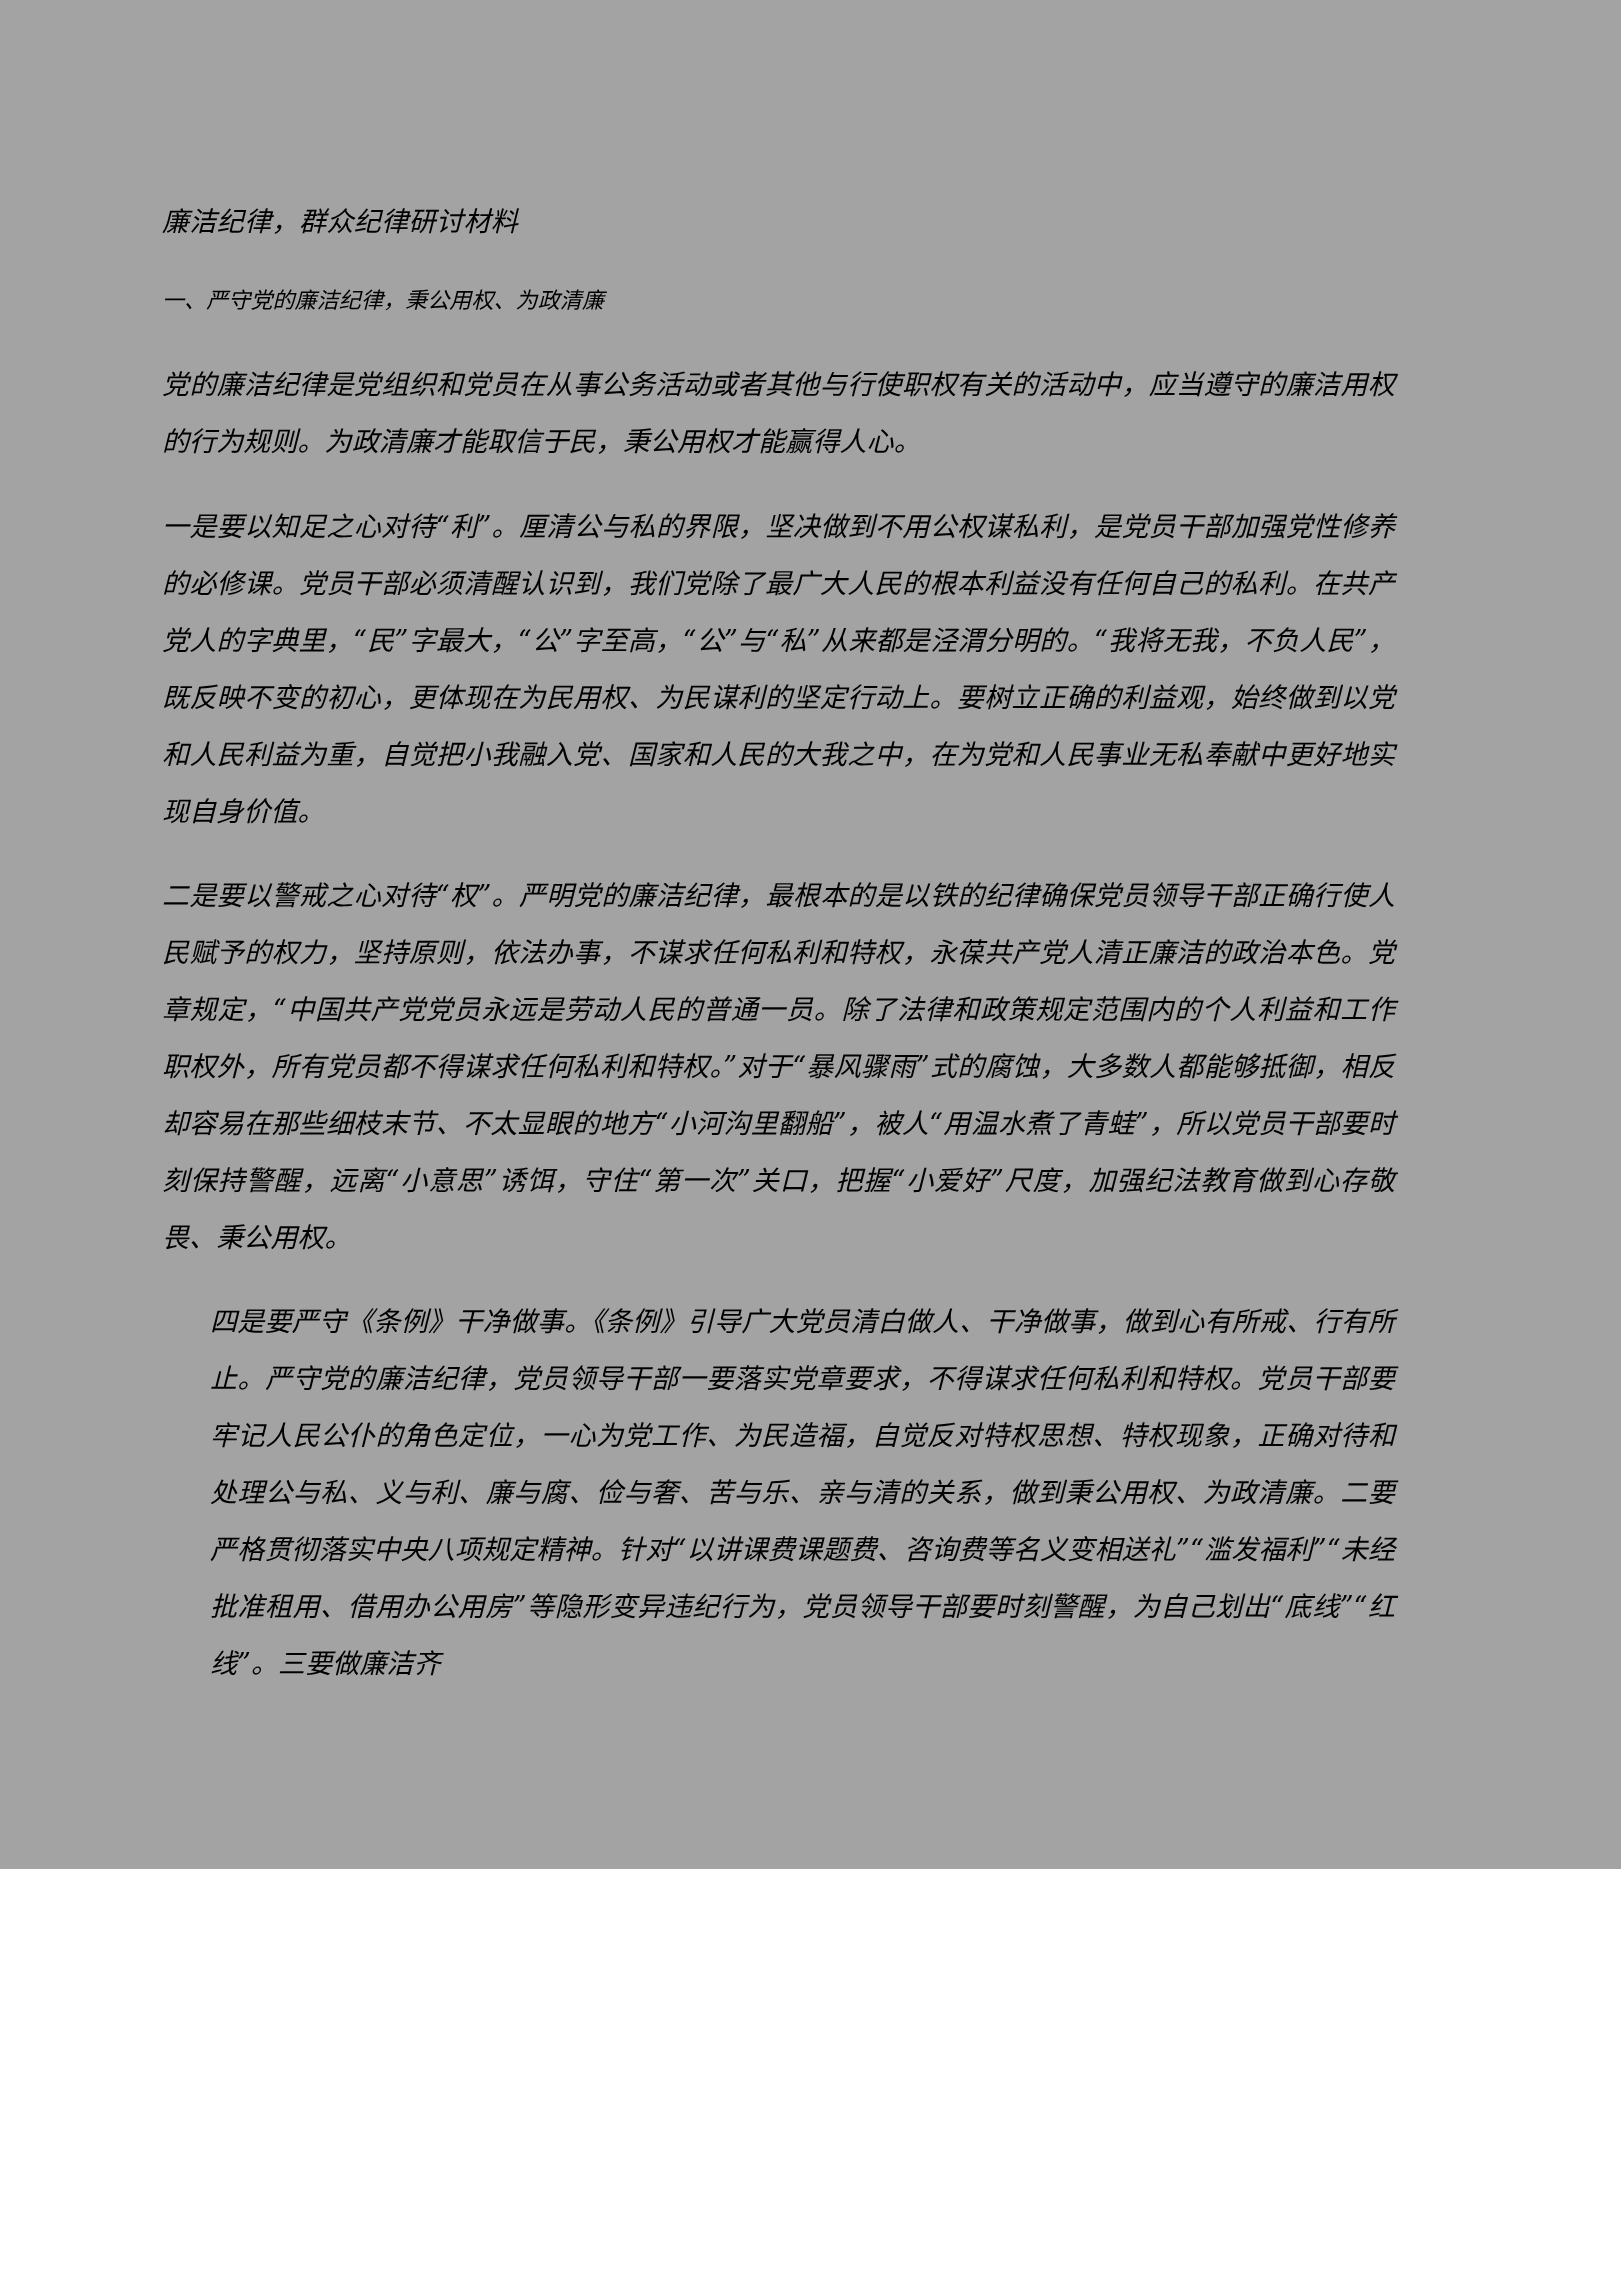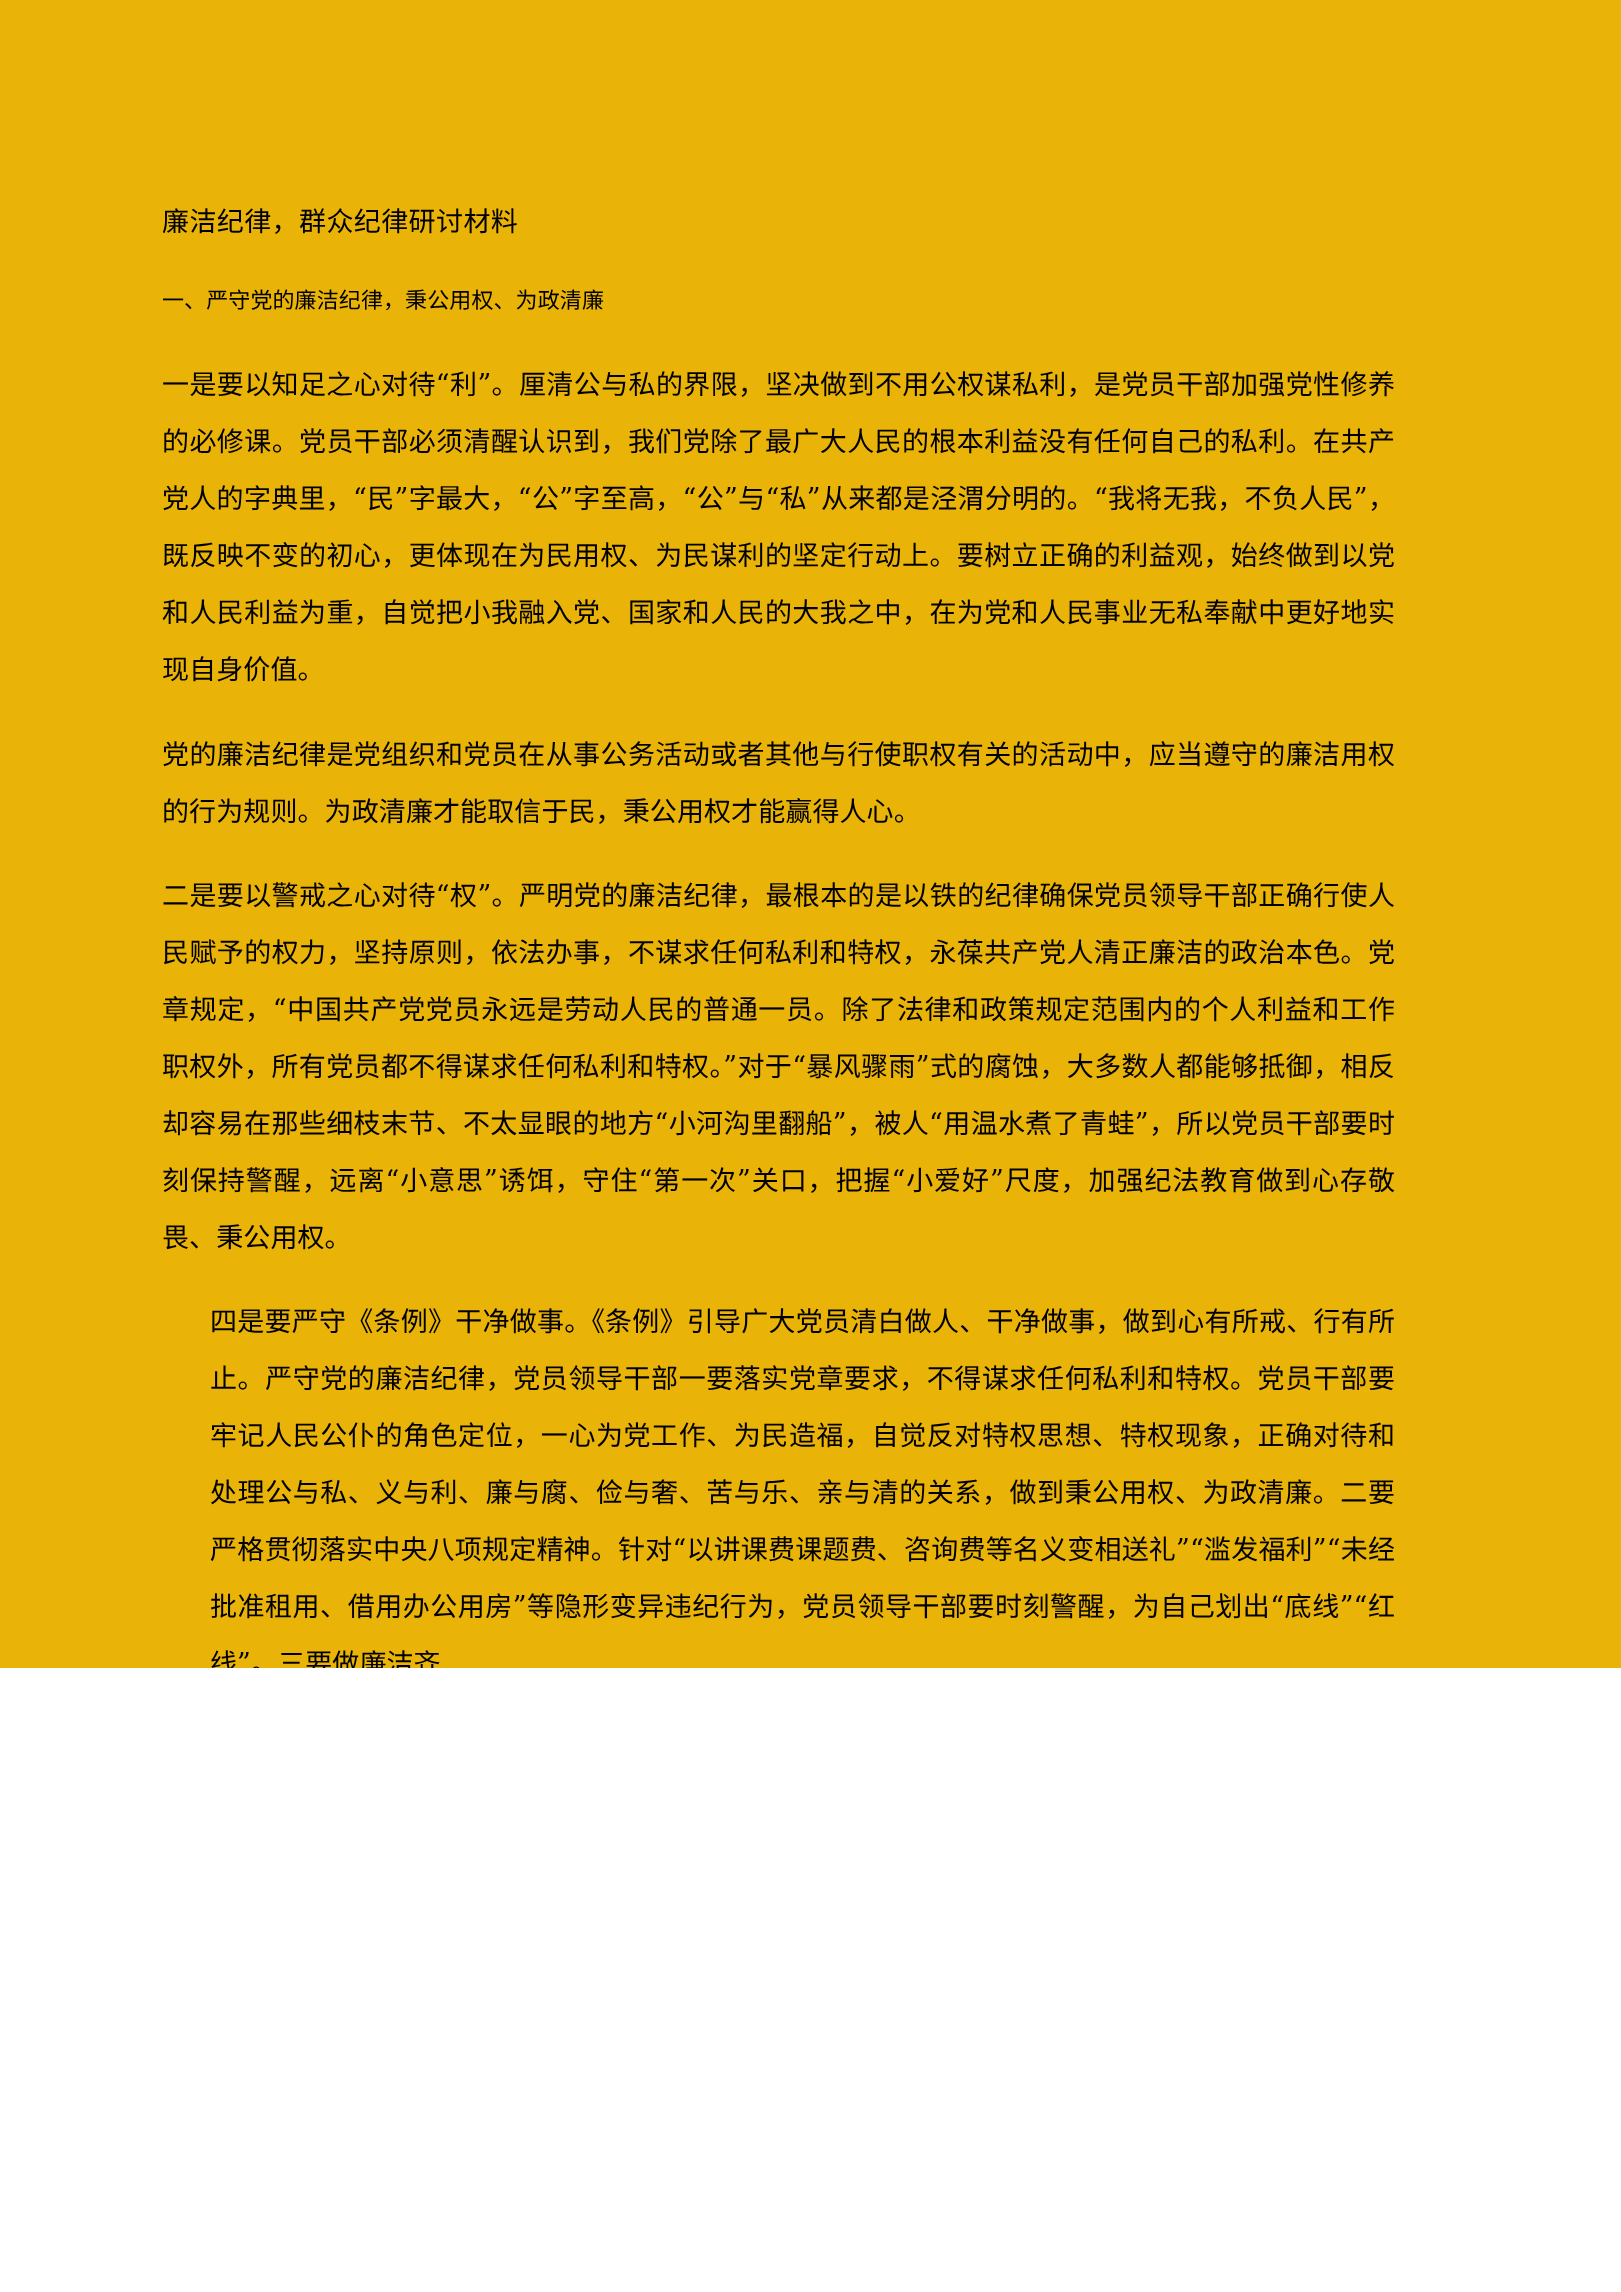--- a/index.html
+++ b/index.html
@@ -8,24 +8,25 @@
     padding: 0;
     background: #ffffff;
   }
   body {
     font-family: "DejaVu Serif", "Liberation Serif", serif;
     color: #000000;
   }
   .page {
     position: relative;
     width: 1621px;
-    height: 1668px;
-    background: #eab308;
+    height: 1869px;
+    background: #a3a3a3;
     overflow: hidden;
     box-sizing: border-box;
+    font-style: italic;
   }
   .content {
     position: absolute;
     left: 162px;
     top: 201px;
     width: 1233px;
   }
   .doc-title {
     font-size: 27px;
     line-height: 1.55;
@@ -59,23 +60,23 @@
 <body>
 
 <div class="page">
   <div class="content">
 
     <p class="doc-title">廉洁纪律，群众纪律研讨材料</p>
 
 
     <p class="heading">一、严守党的廉洁纪律，秉公用权、为政清廉</p>
 
+    <p class="para">党的廉洁纪律是党组织和党员在从事公务活动或者其他与行使职权有关的活动中，应当遵守的廉洁用权的行为规则。为政清廉才能取信于民，秉公用权才能赢得人心。</p>
+
     <p class="para">一是要以知足之心对待“利”。厘清公与私的界限，坚决做到不用公权谋私利，是党员干部加强党性修养的必修课。党员干部必须清醒认识到，我们党除了最广大人民的根本利益没有任何自己的私利。在共产党人的字典里，“民”字最大，“公”字至高，“公”与“私”从来都是泾渭分明的。“我将无我，不负人民”，既反映不变的初心，更体现在为民用权、为民谋利的坚定行动上。要树立正确的利益观，始终做到以党和人民利益为重，自觉把小我融入党、国家和人民的大我之中，在为党和人民事业无私奉献中更好地实现自身价值。</p>
-
-    <p class="para">党的廉洁纪律是党组织和党员在从事公务活动或者其他与行使职权有关的活动中，应当遵守的廉洁用权的行为规则。为政清廉才能取信于民，秉公用权才能赢得人心。</p>
 
     <p class="para">二是要以警戒之心对待“权”。严明党的廉洁纪律，最根本的是以铁的纪律确保党员领导干部正确行使人民赋予的权力，坚持原则，依法办事，不谋求任何私利和特权，永葆共产党人清正廉洁的政治本色。党章规定，“中国共产党党员永远是劳动人民的普通一员。除了法律和政策规定范围内的个人利益和工作职权外，所有党员都不得谋求任何私利和特权。”对于“暴风骤雨”式的腐蚀，大多数人都能够抵御，相反却容易在那些细枝末节、不太显眼的地方“小河沟里翻船”，被人“用温水煮了青蛙”，所以党员干部要时刻保持警醒，远离“小意思”诱饵，守住“第一次”关口，把握“小爱好”尺度，加强纪法教育做到心存敬畏、秉公用权。</p>
 
 
     <p class="para">四是要严守《条例》干净做事。《条例》引导广大党员清白做人、干净做事，做到心有所戒、行有所止。严守党的廉洁纪律，党员领导干部一要落实党章要求，不得谋求任何私利和特权。党员干部要牢记人民公仆的角色定位，一心为党工作、为民造福，自觉反对特权思想、特权现象，正确对待和处理公与私、义与利、廉与腐、俭与奢、苦与乐、亲与清的关系，做到秉公用权、为政清廉。二要严格贯彻落实中央八项规定精神。针对“以讲课费课题费、咨询费等名义变相送礼”“滥发福利”“未经批准租用、借用办公用房”等隐形变异违纪行为，党员领导干部要时刻警醒，为自己划出“底线”“红线”。三要做廉洁齐</p>
 
   </div>
 </div>
 
 

